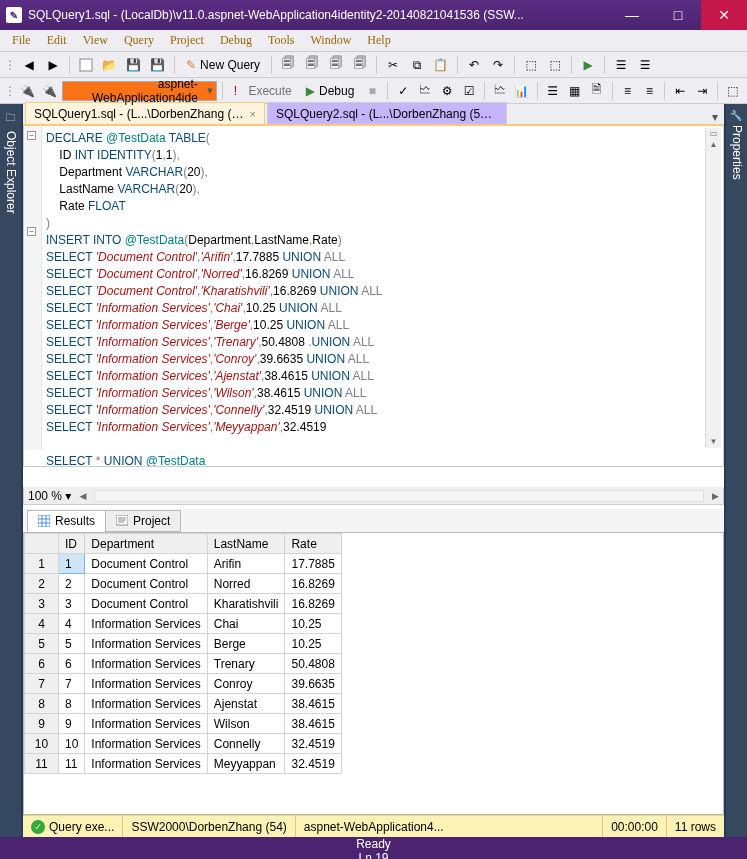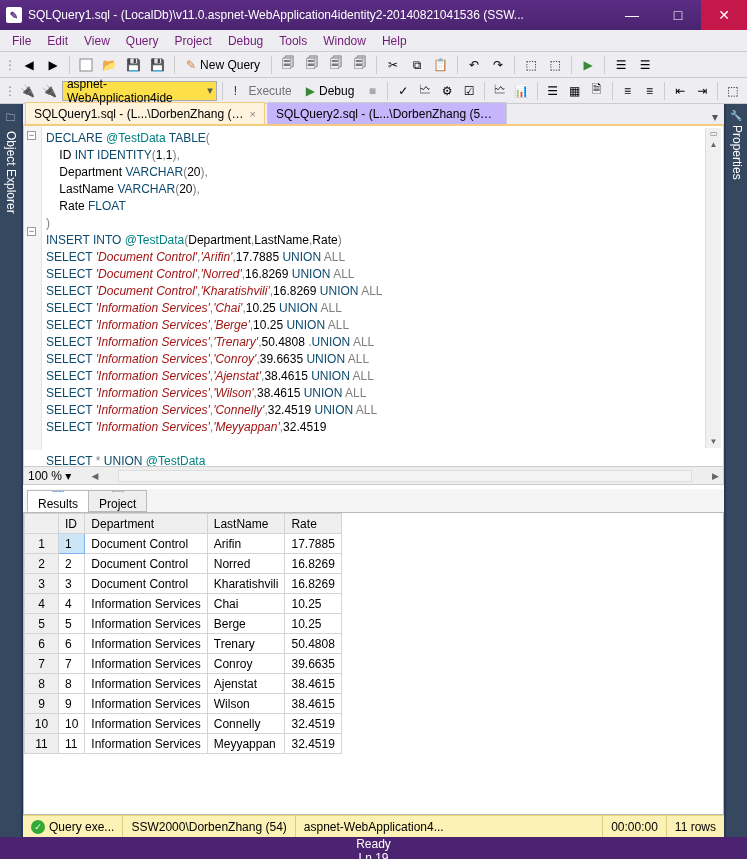--- a/index.html
+++ b/index.html
@@ -8,28 +8,28 @@
 
 .titlebar { height: 30px; background: linear-gradient(#5b2d83,#4b2371); color: #fff; display: flex; align-items: center; padding-left: 6px; }
 .titlebar .icon { width: 16px; height: 16px; background:#fff; border-radius:2px; margin-right:6px; display:flex;align-items:center;justify-content:center;color:#5b2d83;font-size:10px;font-weight:bold;}
 .titlebar .title { flex:1; font-size:12px; white-space:nowrap; overflow:hidden; text-overflow:ellipsis;}
 .winbtns { display:flex; height:100%; }
 .winbtn { width:46px; display:flex; align-items:center; justify-content:center; color:#fff; font-size:14px;}
 .winbtn.close { background:#c6174a; }
 
 
 .menubar { height:22px; background:#eeeef2; display:flex; align-items:center; padding:0 4px; border-bottom:1px solid #ccc;}
-.menubar span { padding:2px 8px; color:#701a75; }
+.menubar span { padding:2px 8px; color:#a16207;font-family:Liberation Serif, serif; }
 
 
 .toolbar { height:26px; background:#eeeef2; display:flex; align-items:center; padding:0 4px; border-bottom:1px solid #ccc; gap:2px;}
 .tb-btn { width:22px; height:22px; display:flex; align-items:center; justify-content:center; border:1px solid transparent; }
 .tb-sep { width:1px; height:18px; background:#ccc; margin:0 3px;}
 .tb-text { padding:2px 6px; display:flex; align-items:center; gap:4px;}
-.tb-combo { height:20px; border:1px solid #abadb3; background:#fde047; padding:0 18px 0 4px; position:relative; font-size:11px; display:flex; align-items:center; min-width:150px;}
+.tb-combo { height:20px; border:1px solid #abadb3; background:#f97316; padding:0 18px 0 4px; position:relative; font-size:11px; display:flex; align-items:center; min-width:150px;text-align:right;}
 .tb-combo::after { content:"▾"; position:absolute; right:3px; color:#555;}
 .exec { color:#737373; }
 .debug-play { color:#388a34; font-size:12px;}
 .orange-icn{ color:#d07b2c;}
 
 
 .mainrow { flex:1; display:flex; min-height:0; background:#293955;}
 .sidetab { width:21px; background:#364760; color:#fff; writing-mode:vertical-rl; text-orientation:mixed; display:flex; align-items:center; padding-top:6px; font-size:11px; gap:4px;}
 .sidetab.right { writing-mode:vertical-rl; }
 .sidetab .pin{writing-mode:horizontal-tb; font-size:10px;}
@@ -45,26 +45,26 @@
 .doctabs .spacer{flex:1;}
 .doctabs .dd{padding:0 6px;color:#555;}
 
 
 .editor-wrap { position:relative; border:1px solid #ccc; border-top:none; flex:0 0 auto;}
 .editor { height:340px; overflow:auto; background:#fff; font-family:Consolas,"Courier New",monospace; font-size:13px; padding:4px 0 4px 22px; white-space:pre; color:#000; line-height:16px;}
 .gutter { position:absolute; left:0; top:0; bottom:16px; width:18px; background:#f5f5f5; border-right:1px solid #e5e5e5;}
 .fold { position:absolute; left:3px; font-size:9px; color:#555; border:1px solid #999; width:9px; height:9px; line-height:7px; text-align:center; background:#fff;}
 .kw-blue{color:#0c4a6e;} .kw-teal{color:#008080;} .kw-red{color:#a31515;font-style:italic;} .kw-gray{color:#808080;} .kw-black{color:#000;}
 
-.zoomrow { height:18px; background:#eee; border:1px solid #ccc; border-top:none; display:flex; align-items:center; padding:0 4px; font-size:11px; gap:20px;}
+.zoomrow { height:18px; background:#eee; border:1px solid #ccc; border-top:none; display:flex; align-items:center; padding:0 4px; font-size:11px; gap:8px;margin-top:20px;}
 .zoomrow .sbx{flex:1; height:12px; background:#f4f4f4; border:1px solid #ddd;}
 
 
 .restabs { height:24px; background:#f5f5f5; display:flex; align-items:flex-end; border-bottom:1px solid #b9b9b9; padding-left:4px; margin-top:4px;}
-.restab { height:22px; padding:0 10px; display:flex; align-items:center; gap:5px; border:1px solid #b9b9b9; background:#fff; font-size:11px; border-bottom:1px solid #fff; margin-right:-1px;flex-direction:column;}
+.restab { height:22px; padding:0 10px; display:flex; align-items:center; gap:5px; border:1px solid #b9b9b9; background:#fff; font-size:11px; border-bottom:1px solid #fff; margin-right:-1px;}
 .restab.inactive { background:#eee; border-bottom:1px solid #b9b9b9;}
 .restab .ico{width:12px;height:12px;}
 
 
 .grid-wrap { flex:1; overflow:auto; border:1px solid #b9b9b9; border-top:none; background:#fff;}
 table.grid { border-collapse:collapse; font-size:11px; }
 table.grid th, table.grid td { border:1px solid #d4d4d4; padding:2px 6px; text-align:left; height:20px; white-space:nowrap;}
 table.grid th { background:#efefef; font-weight:normal;}
 table.grid th.rowhdr, table.grid td.rowhdr { background:#efefef; text-align:center; width:34px;}
 table.grid td.sel { background:#cde6f7; border:1px solid #7eb4ea;}

